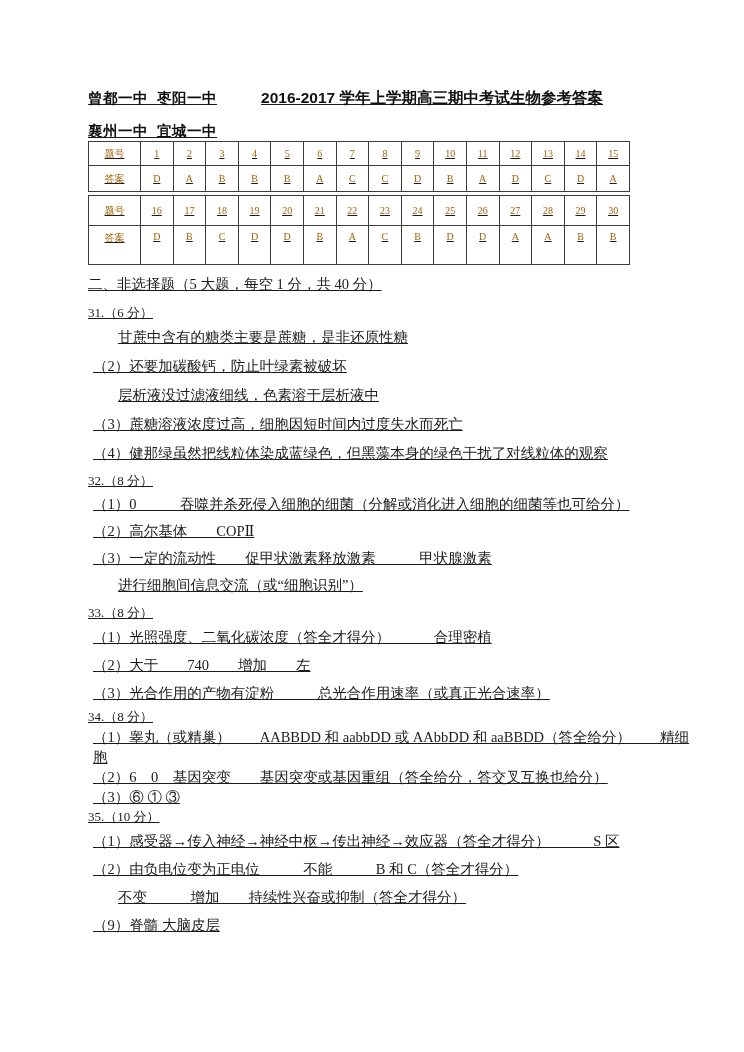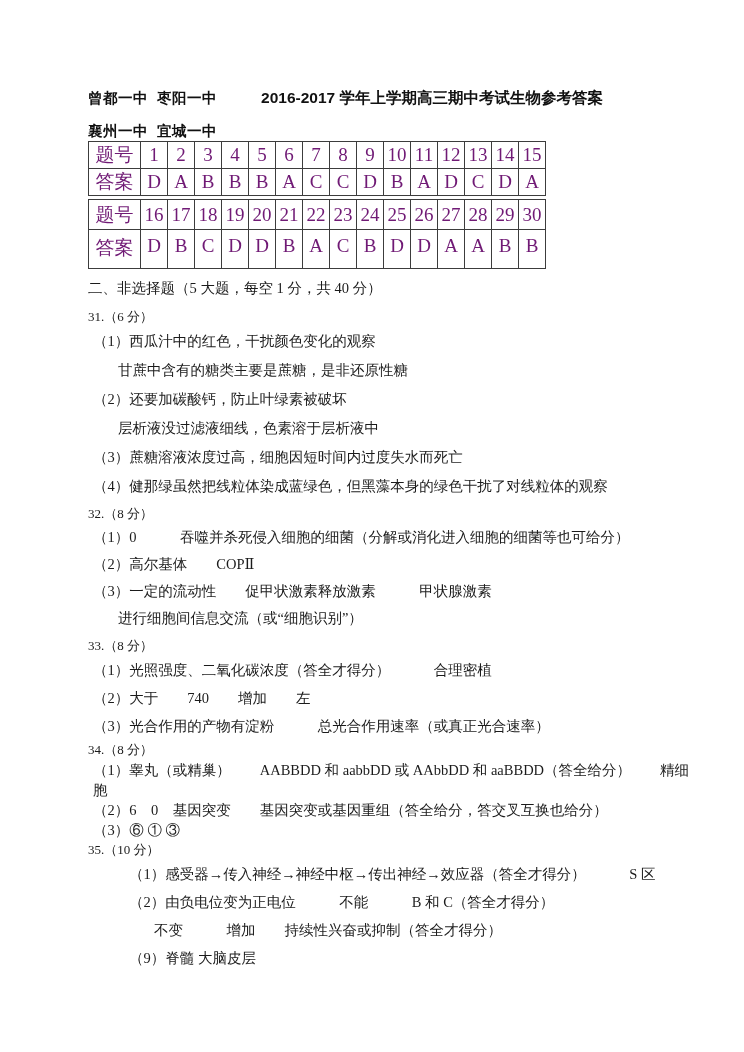--- a/index.html
+++ b/index.html
@@ -1,41 +1,41 @@
 <!DOCTYPE html>
 <html><head>
 <meta charset="utf-8">
 <style>
   html,body{margin:0;padding:0;background:#e8e8e8;}
   .page{
     position:relative;width:744px;height:1052px;margin:0 auto;
     background:#ffffff;color:#1b1b1b;overflow:hidden;
     font-family:"Liberation Serif","DejaVu Serif",serif;
   }
-  .inner{padding:88px 50px 0 88px;}
+  .inner{padding:88px 50px 0 88px;text-decoration:underline;}
   
   .hdr-row{display:flex;align-items:flex-start;}
   .schools{
     font-family:"Liberation Sans","DejaVu Sans",sans-serif;
     font-weight:bold;font-size:14.5px;line-height:20px;white-space:pre;
     letter-spacing:0.5px;color:#111;
   }
   .hdr-title{
     font-family:"Liberation Sans","DejaVu Sans",sans-serif;
     font-weight:bold;font-size:15.5px;line-height:20px;margin-left:44px;
     white-space:pre;color:#111;
   }
   .schools2{margin-top:13px;}
   
   .sec-heading{font-size:14.5px;line-height:20px;margin-top:14px;white-space:pre-wrap;}
   .sec-heading2{margin-top:9px;}
   
   table.ans{
-    border-collapse:collapse;table-layout:fixed;width:458px;
-    font-size:19px;color:#701a75;
+    border-collapse:collapse;table-layout:fixed;width:542px;
+    font-size:10px;color:#a16207;
   }
   table.ans td{
     border:1px solid #3c3c3c;text-align:center;padding:0;overflow:hidden;
   }
   table.t1{margin-top:0;}
   table.t1 tr.r1 td{height:23px;}
   table.t1 tr.r2 td{height:25px;}
   table.t2{margin-top:3px;}
   table.t2 tr.r1 td{height:29px;}
   table.t2 tr.r2 td{height:33px;vertical-align:top;padding-top:5px;}
@@ -43,21 +43,21 @@
   .qblock{margin:0;}
   .q-title{font-size:13px;line-height:20px;white-space:pre-wrap;}
   .line{font-size:14.5px;line-height:29px;padding-left:5px;white-space:pre-wrap;}
   .line.cont{padding-left:30px;}
   .q31{margin-top:9px;}
   .q32{margin-top:3px;}
   .q32 .line{line-height:27px;}
   .q33{margin-top:4px;}
   .q33 .line{line-height:28px;}
   .q34 .line{line-height:20px;}
-  .q35 .line{line-height:28px;margin-left:36px;}
+  .q35 .line{line-height:28px;}
 </style>
 </head>
 <body>
 
 <div class="page">
   <div class="inner">
 
     <div class="hdr-row">
       <div class="schools">曾都一中  枣阳一中</div>
       <div class="hdr-title">2016-2017 学年上学期高三期中考试生物参考答案</div>
@@ -180,21 +180,20 @@
         <td>B</td>
         <td>B</td>
       </tr>
     </tbody>
       </table>
 
     <div class="sec-heading sec-heading2">二、非选择题（5 大题，每空 1 分，共 40 分）</div>
 
     <div class="qblock q31">
       <div class="q-title">31.（6 分）</div>
-      <div class="line">（1）西瓜汁中的红色，干扰颜色变化的观察</div>
       <div class="line cont">甘蔗中含有的糖类主要是蔗糖，是非还原性糖</div>
       <div class="line">（2）还要加碳酸钙，防止叶绿素被破坏</div>
       <div class="line cont">层析液没过滤液细线，色素溶于层析液中</div>
       <div class="line">（3）蔗糖溶液浓度过高，细胞因短时间内过度失水而死亡</div>
       <div class="line">（4）健那绿虽然把线粒体染成蓝绿色，但黑藻本身的绿色干扰了对线粒体的观察</div>
     </div>
 
     <div class="qblock q32">
       <div class="q-title">32.（8 分）</div>
       <div class="line">（1）0　　　吞噬并杀死侵入细胞的细菌（分解或消化进入细胞的细菌等也可给分）</div>

